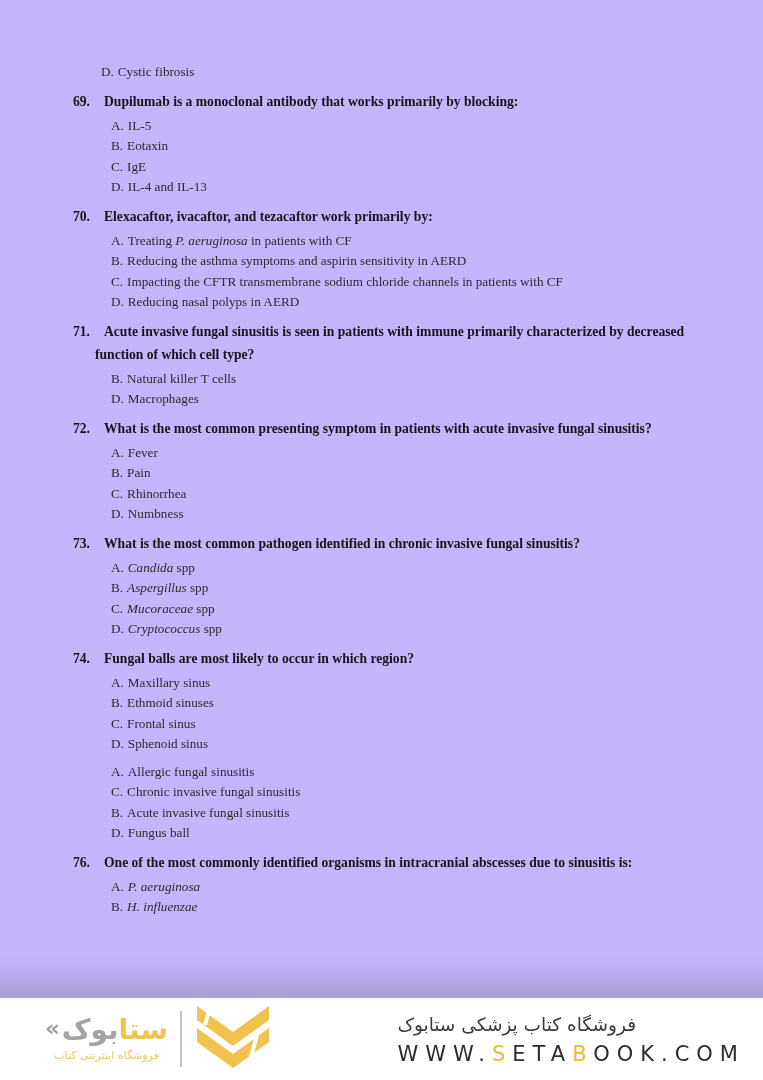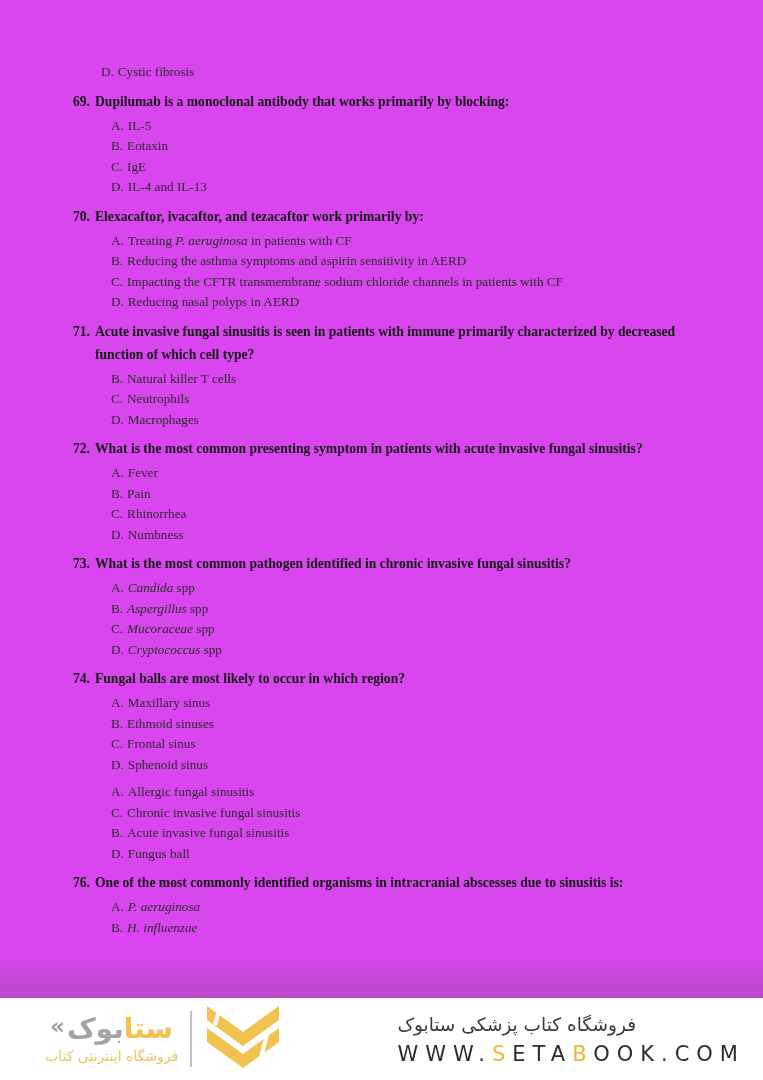--- a/index.html
+++ b/index.html
@@ -1,39 +1,39 @@
 <!DOCTYPE html>
 <html><head>
 <meta charset="utf-8">
 <style>
   html,body{margin:0;padding:0;background:#ffffff;}
-  .stage{position:relative;width:763px;height:1080px;background:#d946ef;overflow:hidden;
+  .stage{position:relative;width:763px;height:1080px;background:#c4b5fd;overflow:hidden;
          font-family:"Liberation Serif","DejaVu Serif",serif;}
   .content{position:absolute;top:0;left:0;width:763px;padding:62px 50px 0 73px;box-sizing:border-box;}
   .option{font-size:13.2px;line-height:20.5px;color:#2b2b2b;margin-left:38px;white-space:nowrap;}
   .option.leading{margin-left:28px;}
   .opt-label{margin-right:4px;}
   .opt-italic{font-style:italic;}
   .question{margin-top:7px;}
   .q-head{margin:0 0 3px 0;font-size:13.6px;line-height:23px;font-weight:700;color:#161616;
           max-width:614px;padding-left:22px;text-indent:-22px;}
-  .q-num{margin-right:5px;}
+  .q-num{margin-right:14px;}
   .bottom-shade{position:absolute;left:0;right:0;top:956px;height:42px;z-index:1;
                 background:linear-gradient(180deg,rgba(100,100,100,0) 0%,rgba(85,85,85,0.24) 100%);}
   footer.site{position:absolute;left:0;right:0;bottom:0;height:82px;background:#ffffff;z-index:2;
               display:flex;align-items:center;justify-content:space-between;
               padding:0 18px 0 45px;box-sizing:border-box;}
   .brand{display:flex;align-items:center;gap:12px;}
   .wordmark-col{display:flex;flex-direction:column;align-items:center;}
   .wordmark{display:flex;align-items:center;line-height:1;
             font-family:"DejaVu Sans",sans-serif;font-weight:700;font-size:28px;}
   .guillemet{color:#9e9e9e;font-size:23px;font-weight:700;margin-right:2px;transform:translateY(-2px);}
   .wm-gray{color:#a3a3a3;}
   .wm-yellow{color:#f2c24e;}
-  .tagline{margin-top:5px;font-family:"DejaVu Sans",sans-serif;font-size:14px;color:#f0c463;direction:rtl;}
+  .tagline{margin-top:5px;font-family:"DejaVu Sans",sans-serif;font-size:11px;color:#f0c463;direction:rtl;}
   .vbar{width:2px;height:56px;background:#c2c2c2;}
   .right-col{display:flex;flex-direction:column;align-items:flex-start;gap:7px;padding-top:2px;}
   .store-title{font-family:"DejaVu Sans",sans-serif;font-size:18.5px;color:#3a3a3a;direction:rtl;}
   .url{font-family:"DejaVu Sans",sans-serif;font-weight:400;font-size:21px;letter-spacing:7px;color:#2d2d2d;white-space:nowrap;}
   .url .accent{color:#edb930;}
 </style>
 </head>
 <body>
 
 <div class="stage">
@@ -68,21 +68,20 @@
   <div class="option"><span class="opt-label">D.</span><span class="opt-pre">Reducing nasal polyps in AERD</span><span class="opt-italic"></span><span class="opt-post"></span></div>
 </div>
   </section>
 
   <section class="question">
     <h3 class="q-head"><span class="q-num">71.</span><span class="q-text">Acute invasive fungal sinusitis is seen in patients with immune primarily characterized by decreased function of which cell type?</span></h3>
     <div class="options">
 
   <div class="option"><span class="opt-label">B.</span><span class="opt-pre">Natural killer T cells</span><span class="opt-italic"></span><span class="opt-post"></span></div>
 
-  <div class="option"><span class="opt-label">C.</span><span class="opt-pre">Neutrophils</span><span class="opt-italic"></span><span class="opt-post"></span></div>
 
   <div class="option"><span class="opt-label">D.</span><span class="opt-pre">Macrophages</span><span class="opt-italic"></span><span class="opt-post"></span></div>
 </div>
   </section>
 
   <section class="question">
     <h3 class="q-head"><span class="q-num">72.</span><span class="q-text">What is the most common presenting symptom in patients with acute invasive fungal sinusitis?</span></h3>
     <div class="options">
   <div class="option"><span class="opt-label">A.</span><span class="opt-pre">Fever</span><span class="opt-italic"></span><span class="opt-post"></span></div>
 

